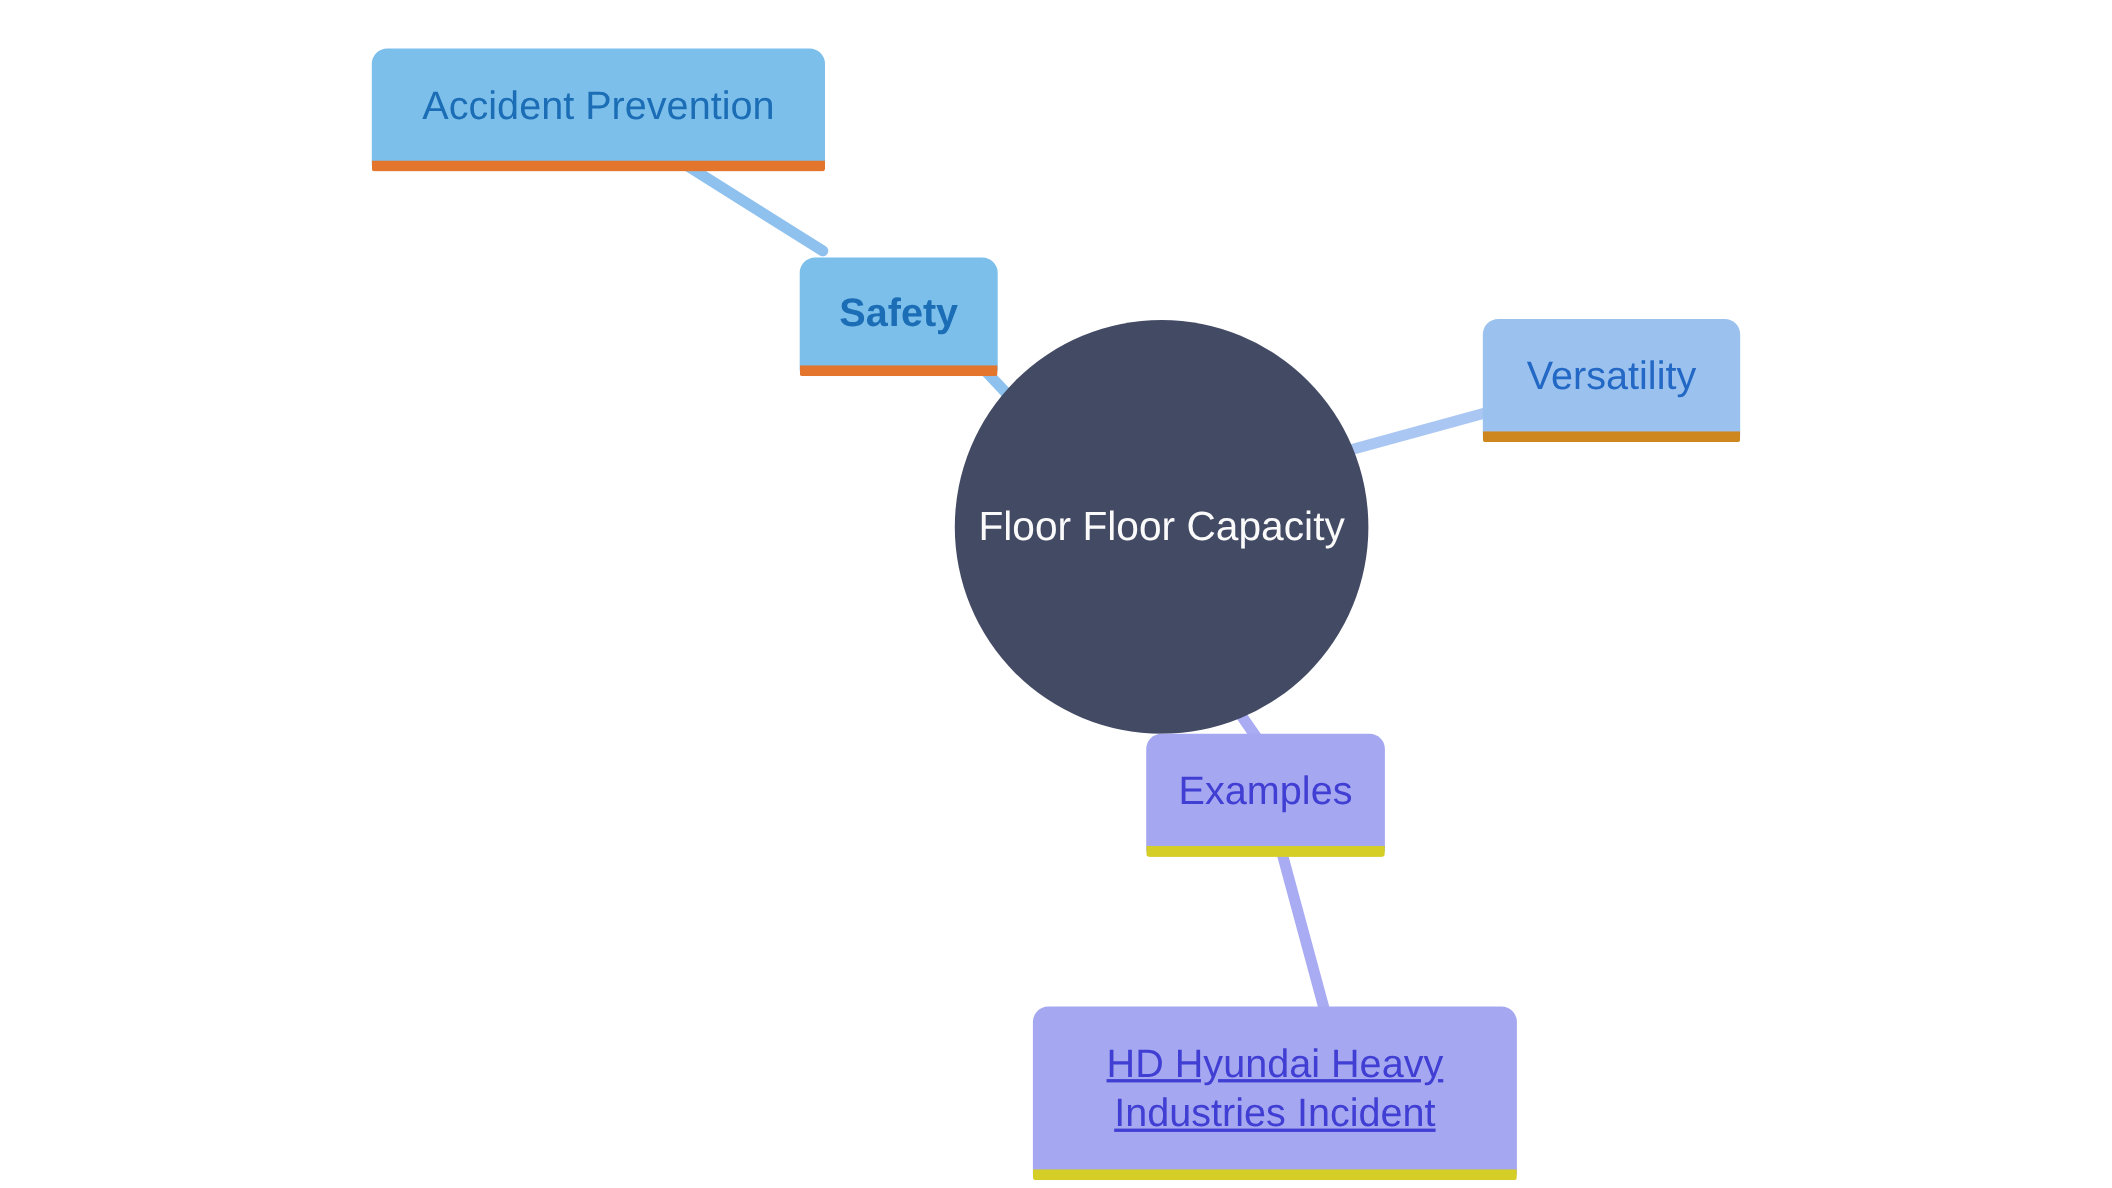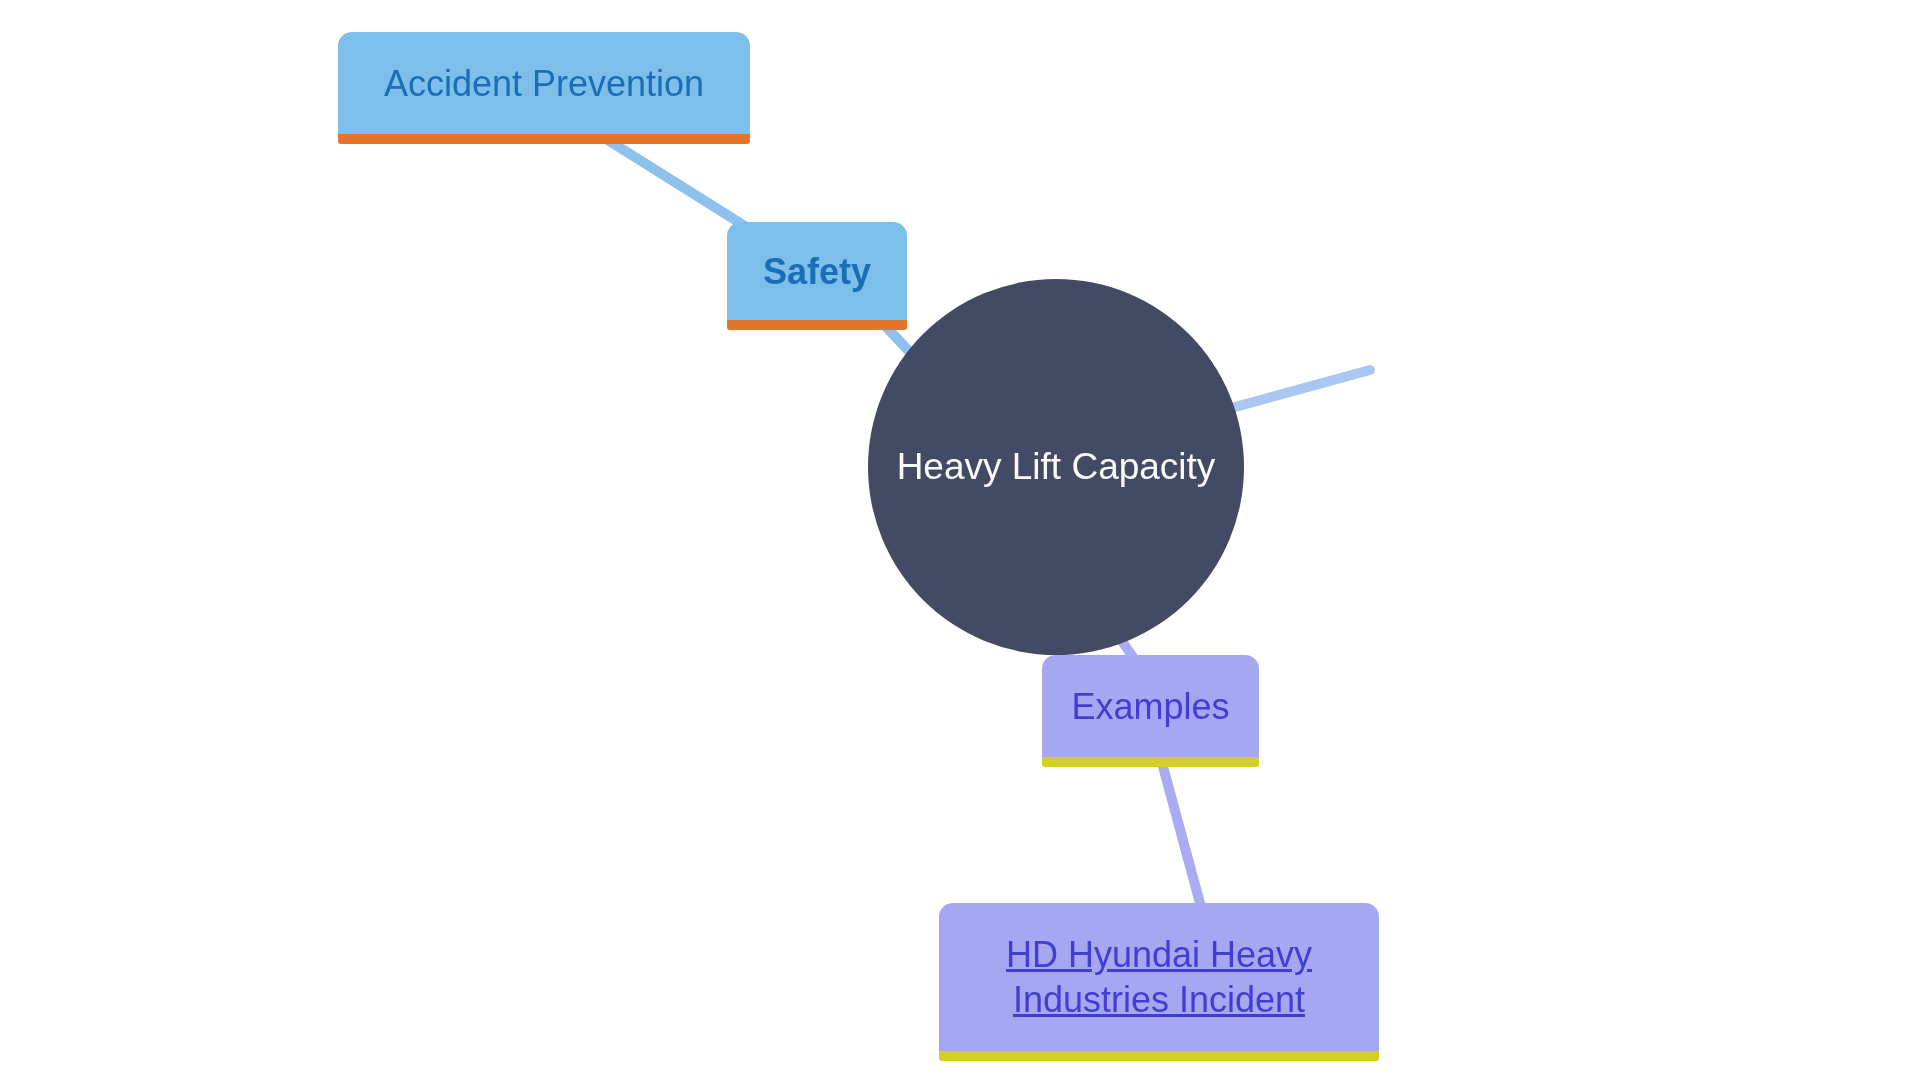--- a/index.html
+++ b/index.html
@@ -27,20 +27,21 @@
   }
 
   .node {
     position: absolute;
     display: flex;
     align-items: center;
     justify-content: center;
     z-index: 1;
     box-sizing: content-box;
     text-align: center;
+    margin-top: 12px;
   }
 
   .node .label {
     display: block;
     line-height: 1.25;
   }
 
   .root-node {
     left: 868px; top: 279px;
     width: 376px; height: 376px;
@@ -106,31 +107,34 @@
 
   <svg class="edge-layer" viewBox="0 0 1920 1080" xmlns="http://www.w3.org/2000/svg">
     <line x1="595" y1="132" x2="748" y2="228" stroke-width="10" stroke-linecap="round" stroke="#8ec1ed"></line>
     <line x1="875" y1="315" x2="985" y2="432" stroke-width="10" stroke-linecap="round" stroke="#8ec1ed"></line>
     <line x1="1195" y1="418" x2="1370" y2="370" stroke-width="10" stroke-linecap="round" stroke="#a9c7f2"></line>
     <line x1="1092" y1="598" x2="1142" y2="670" stroke-width="10" stroke-linecap="round" stroke="#a9abf3"></line>
     <line x1="1158" y1="748" x2="1204" y2="918" stroke-width="10" stroke-linecap="round" stroke="#a9abf3"></line>
   </svg>
 
   <div class="node root-node">
-    <span class="label">Heavy Lift Capacity</span>
+    <span class="label">Floor Floor Capacity</span>
   </div>
 
   <div class="node box box-accident">
     <span class="label">Accident Prevention</span>
   </div>
 
   <div class="node box box-safety">
     <span class="label">Safety</span>
   </div>
 
+  <div class="node box box-versatility">
+    <span class="label">Versatility</span>
+  </div>
 
   <div class="node box box-examples">
     <span class="label">Examples</span>
   </div>
 
   <div class="node box box-hyundai">
     <span class="label">HD Hyundai Heavy Industries Incident</span>
   </div>
 
 </div>

